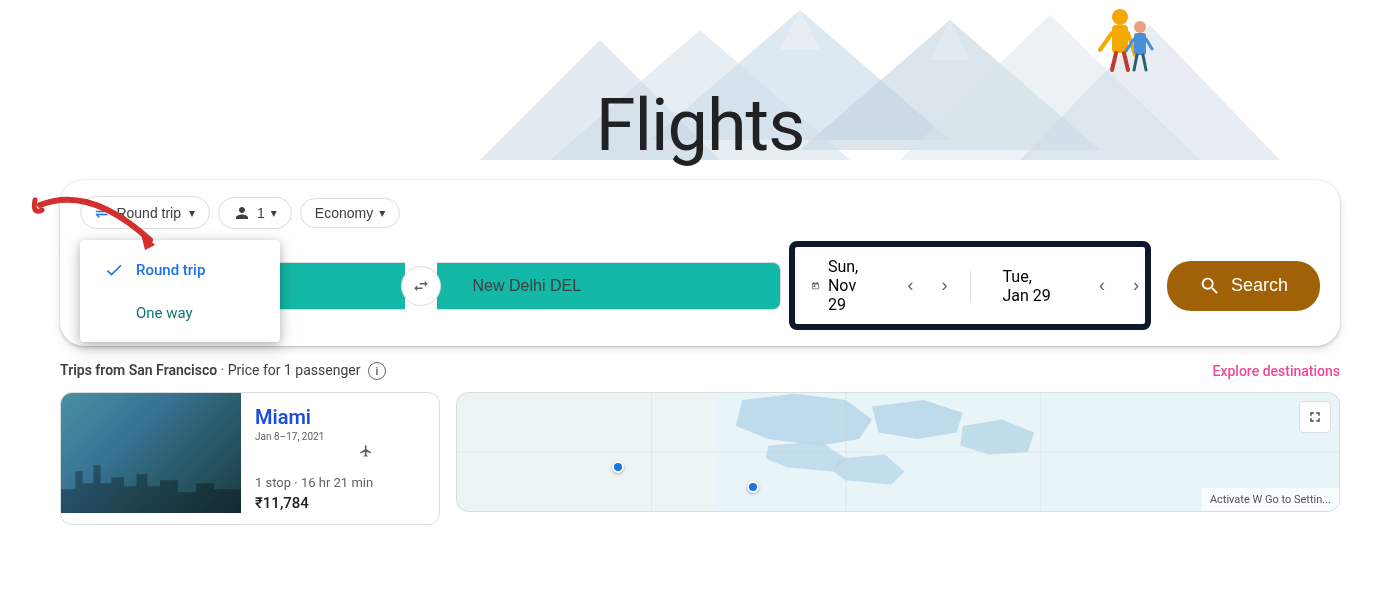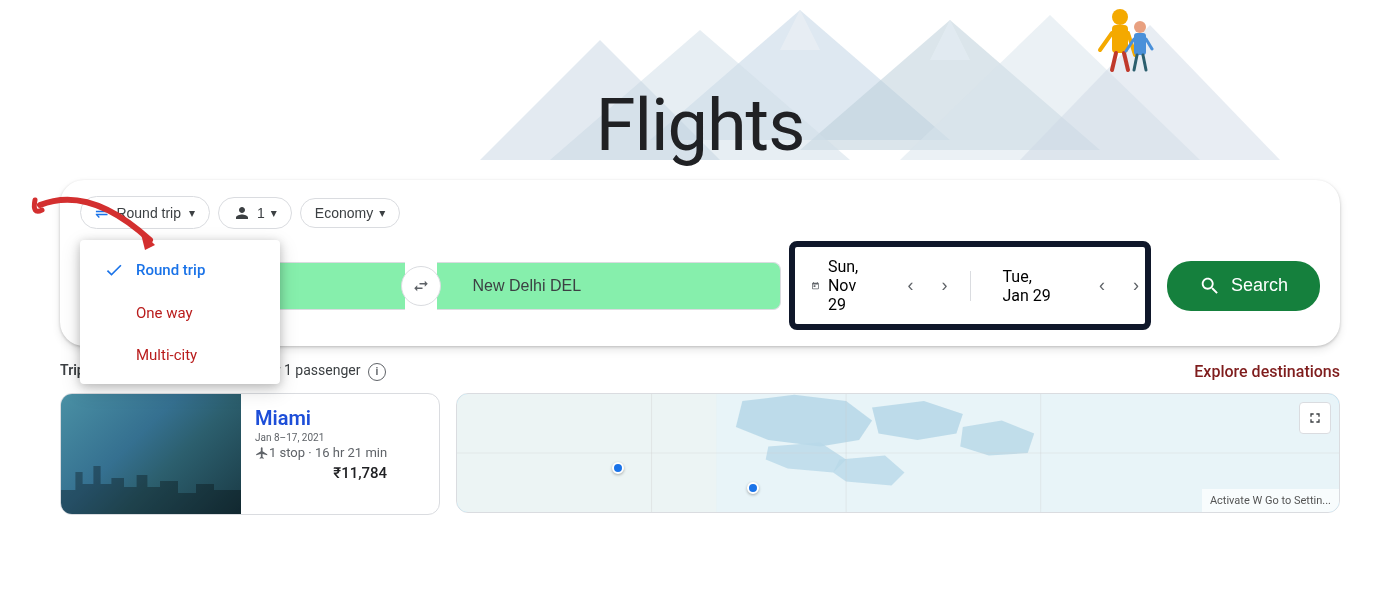--- a/index.html
+++ b/index.html
@@ -98,21 +98,21 @@
     }
 
     .origin-input, .dest-input {
       flex: 1;
       border: 1px solid #dadce0;
       border-radius: 8px;
       padding: 14px 16px;
       font-size: 16px;
       color: #3c4043;
       outline: none;
-      background: #86efac;
+      background: #14b8a6;
     }
 
     .swap-btn {
       width: 40px;
       height: 40px;
       border-radius: 50%;
       border: 1px solid #dadce0;
       background: #fff;
       display: flex;
       align-items: center;
@@ -151,21 +151,21 @@
     .date-nav {
       background: none;
       border: none;
       cursor: pointer;
       font-size: 18px;
       color: #5f6368;
       padding: 4px 6px;
     }
 
     .search-btn {
-      background: #15803d;
+      background: #a16207;
       color: #fff;
       border: none;
       border-radius: 24px;
       padding: 14px 32px;
       font-size: 18px;
       font-weight: 500;
       cursor: pointer;
       display: flex;
       align-items: center;
       gap: 10px;
@@ -184,21 +184,21 @@
       min-width: 200px;
       z-index: 100;
       padding: 8px 0;
     }
 
     .dropdown-item {
       display: flex;
       align-items: center;
       padding: 12px 24px;
       font-size: 15px;
-      color: #b91c1c;
+      color: #0f766e;
       cursor: pointer;
       gap: 12px;
     }
 
     .dropdown-item.selected {
       color: #1a73e8;
       font-weight: 500;
     }
 
     .check-icon {
@@ -222,22 +222,22 @@
     .trips-info {
       font-size: 14px;
       color: #3c4043;
     }
 
     .trips-info span {
       font-weight: 600;
     }
 
     .explore-link {
-      color: #7f1d1d;
-      font-size: 16px;
+      color: #ec4899;
+      font-size: 14px;
       font-weight: 500;
       cursor: pointer;
     }
 
     
     .cards-row {
       display: flex;
       gap: 0;
       padding: 12px 60px 0;
     }
@@ -332,29 +332,29 @@
       font-size: 10px;
       color: #5f6368;
       margin: 2px 0;
     }
 
     .card-stops {
       font-size: 13px;
       color: #5f6368;
       display: flex;
       align-items: flex-end;
-      gap: 0;
+      gap: 17px;
+      flex-direction: column;
     }
 
     .card-price {
       font-size: 15px;
       font-weight: 500;
       color: #202124;
       margin-top: 4px;
-      text-align: right;
     }
 
     .card-flex {
       display: flex;
     }
 
     .expand-btn {
       position: absolute;
       top: 8px;
       right: 8px;
@@ -445,24 +445,20 @@
         <div class="dropdown-overlay">
           <div class="dropdown-item selected">
             <svg class="check-icon" viewBox="0 0 24 24">
               <path d="M9 16.17L4.83 12l-1.42 1.41L9 19 21 7l-1.41-1.41z" fill="#1a73e8"></path>
             </svg>
             <span>Round trip</span>
           </div>
           <div class="dropdown-item">
             <span style="width:20px; display:inline-block;"></span>
             <span>One way</span>
-          </div>
-          <div class="dropdown-item">
-            <span style="width:20px; display:inline-block;"></span>
-            <span>Multi-city</span>
           </div>
         </div>
       </div>
 
       <button class="passengers-btn">
         <svg width="18" height="18" viewBox="0 0 24 24">
           <path d="M12 12c2.21 0 4-1.79 4-4s-1.79-4-4-4-4 1.79-4 4 1.79 4 4 4zm0 2c-2.67 0-8 1.34-8 4v2h16v-2c0-2.66-5.33-4-8-4z" fill="#3c4043"></path>
         </svg>
         <span>1</span>
         <span style="font-size:12px;">▾</span>

